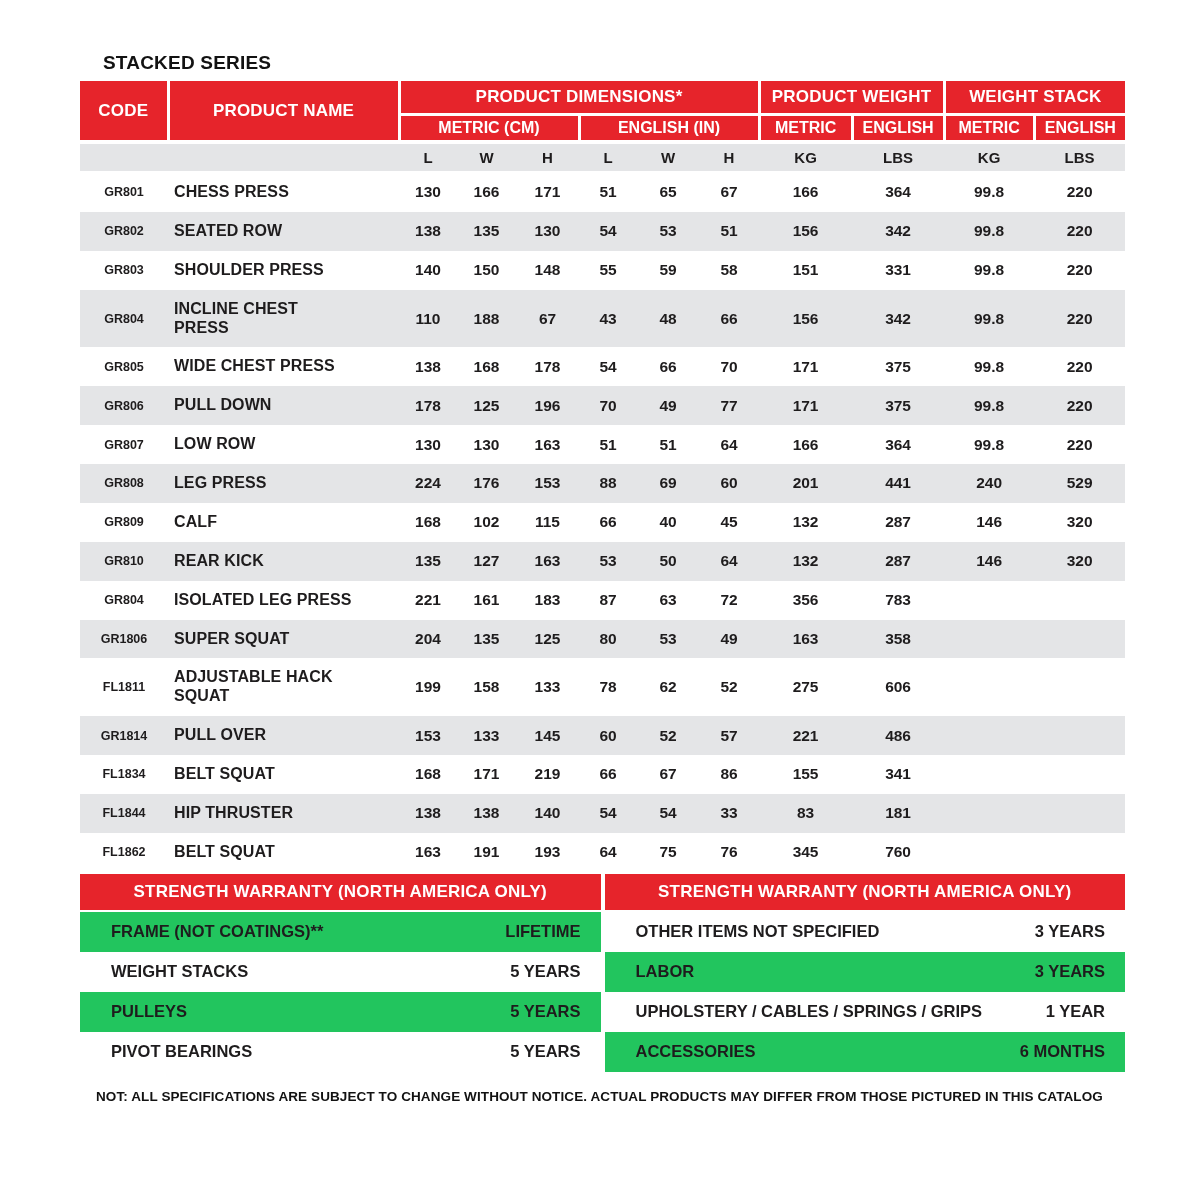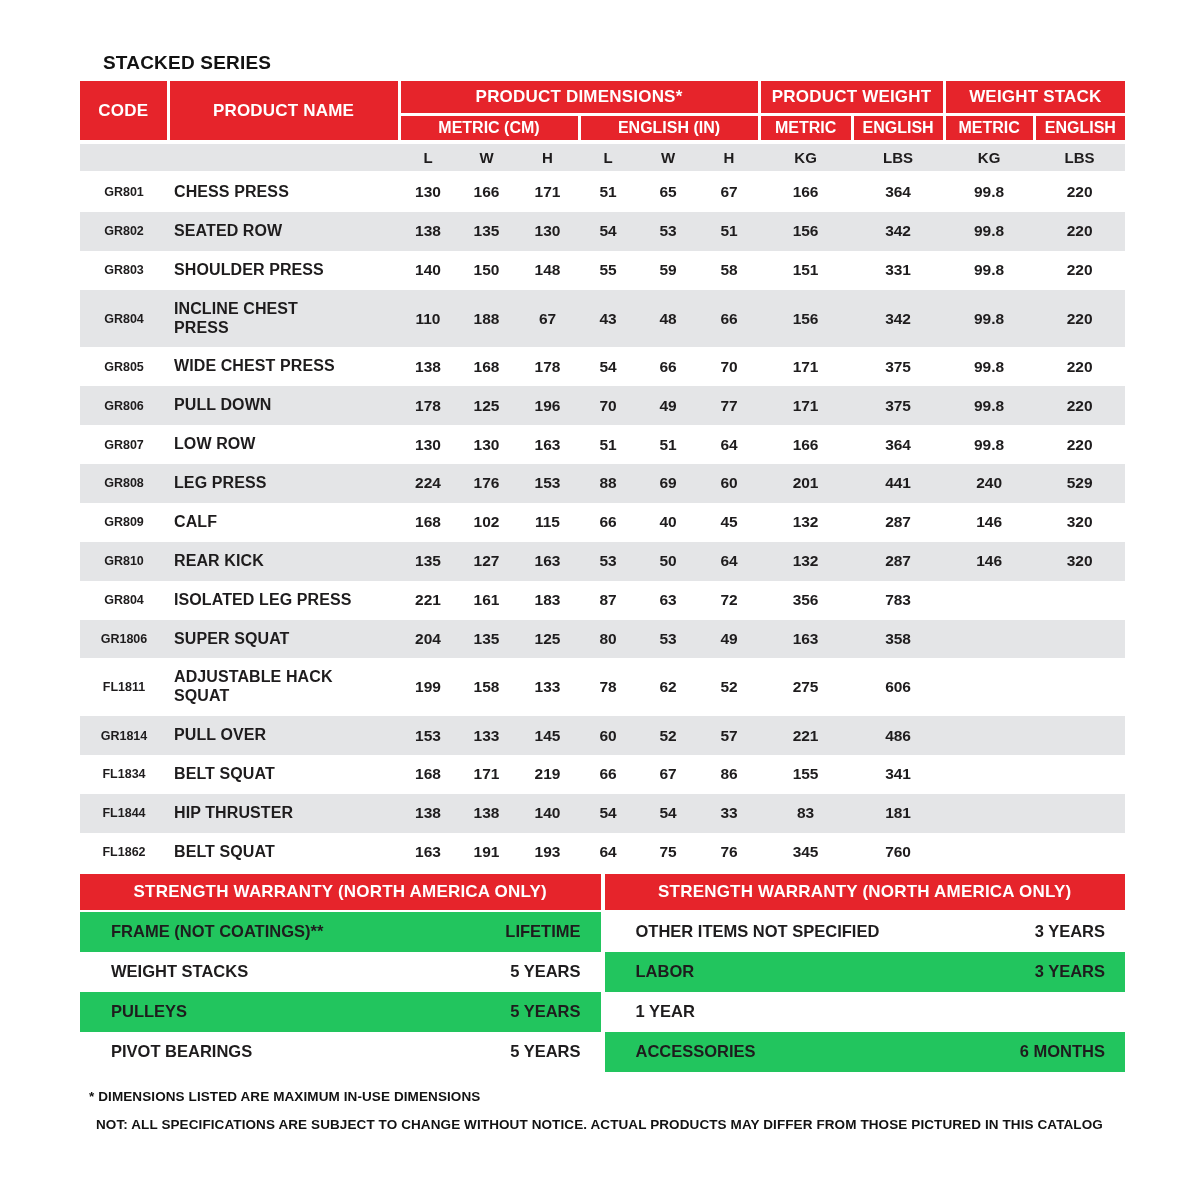--- a/index.html
+++ b/index.html
@@ -394,29 +394,29 @@
         <div id="warranty-right-rows">
             <div class="wrow">
               <span>OTHER ITEMS NOT SPECIFIED</span>
               <span>3 YEARS</span>
             </div>
             <div class="wrow stripe">
               <span>LABOR</span>
               <span>3 YEARS</span>
             </div>
             <div class="wrow">
+              <span>UPHOLSTERY / CABLES / SPRINGS / GRIPS</span>
               <span>1 YEAR</span>
             </div>
             <div class="wrow stripe">
               <span>ACCESSORIES</span>
               <span>6 MONTHS</span>
             </div>
           </div>
       </div>
     </div>
 
     <div class="footnotes" id="footnotes">
-        <div class="footnote fn0">* DIMENSIONS LISTED ARE MAXIMUM IN-USE DIMENSIONS</div>
         <div class="footnote fn2">NOT: ALL SPECIFICATIONS ARE SUBJECT TO CHANGE WITHOUT NOTICE. ACTUAL PRODUCTS MAY DIFFER FROM THOSE PICTURED IN THIS CATALOG</div>
       </div>
 
   </div>
 </div>
 
 </body></html>

